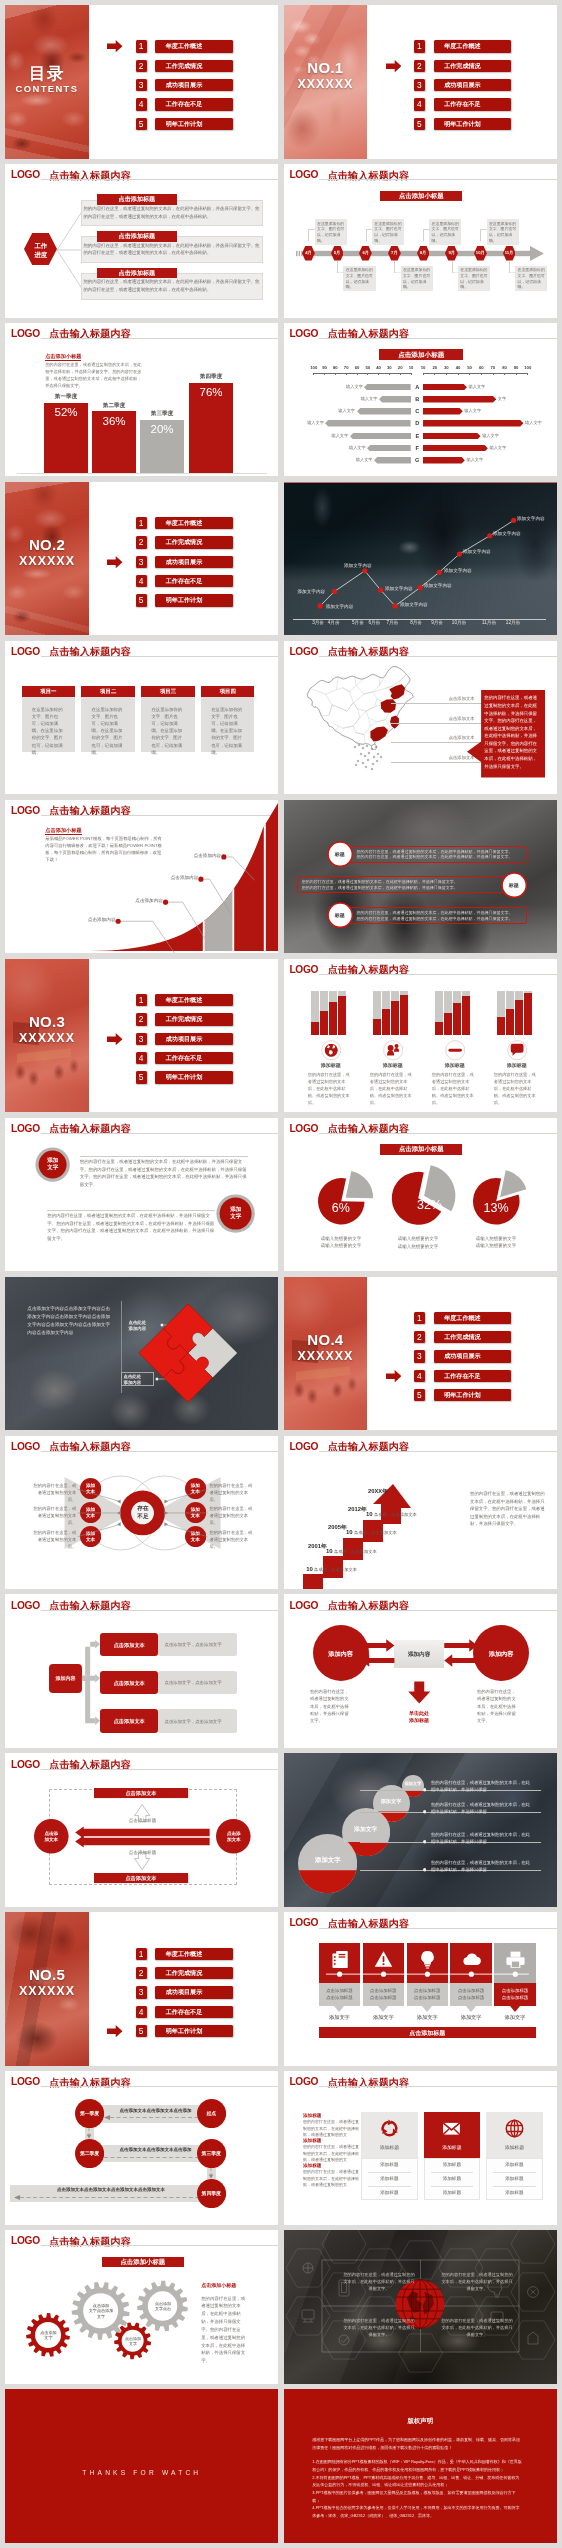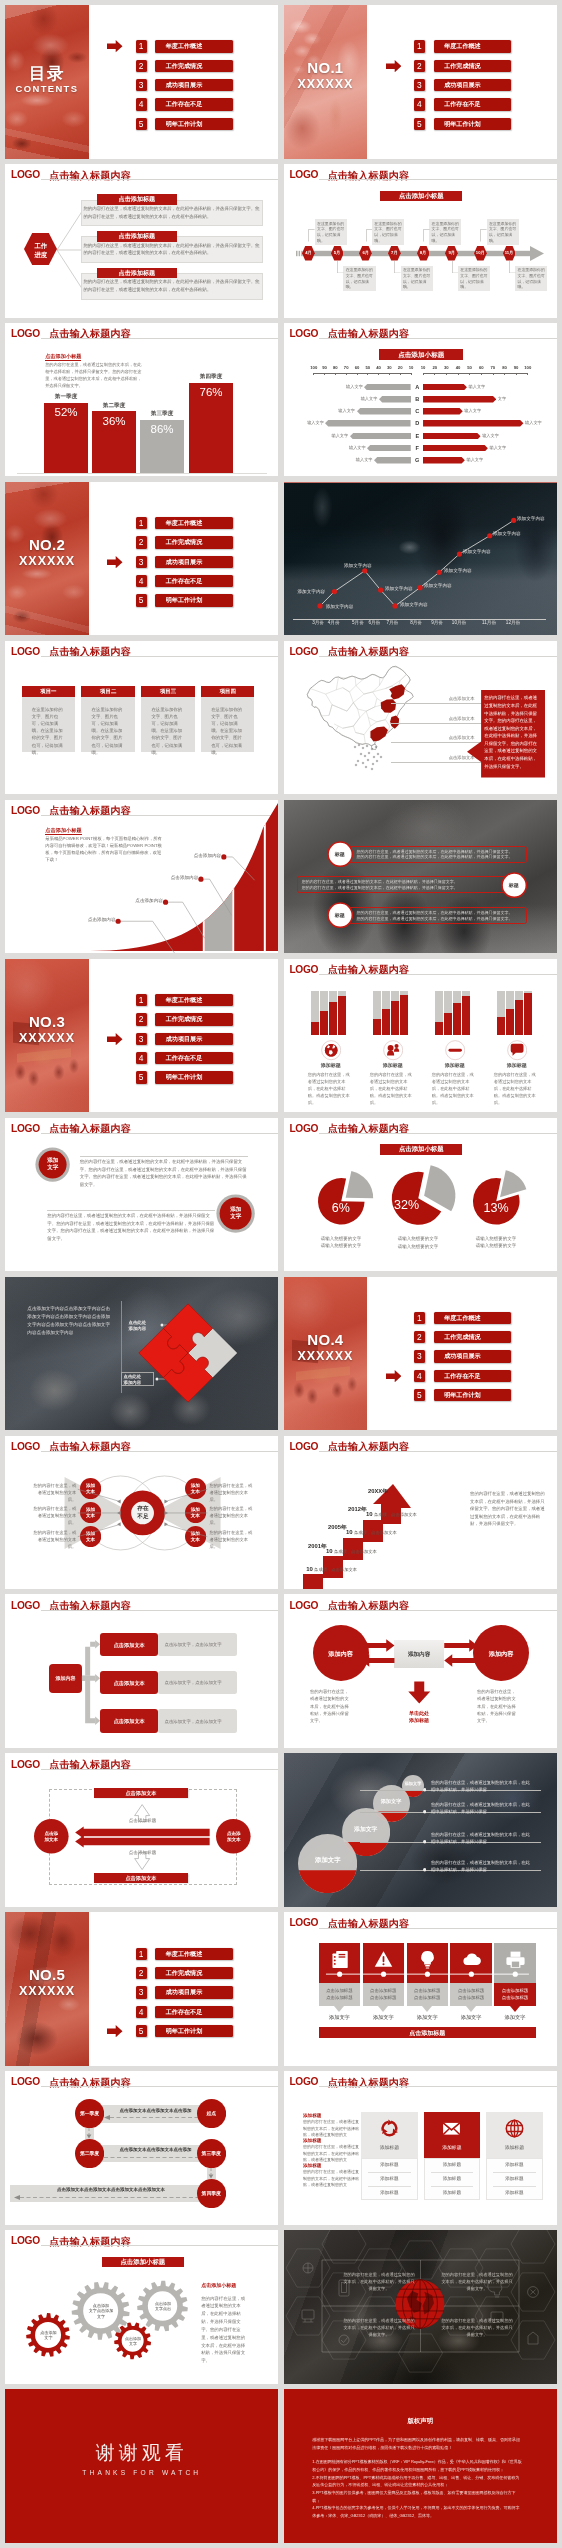--- a/index.html
+++ b/index.html
@@ -197,21 +197,21 @@
       <div class="txt" style="left:39.8px;top:31px;width:70px;font-size:5.2px;color:#b2150f;line-height:1;text-align:left;font-weight:bold;border-bottom:0.8px solid #b2150f;padding-bottom:1.2px;width:auto;white-space:nowrap;"><span>点击添加小标题</span></div>
       <div class="txt" style="left:39.8px;top:39.4px;width:100px;font-size:4.2px;color:#6d6a67;line-height:1.62;text-align:left;">您的内容打在这里，或者通过复制您的文本后，在此框中选择粘贴，并选择只保留文字。您的内容打在这里，或者通过复制您的文本后，在此框中选择粘贴，并选择只保留文字。</div>
       <div class="abs" style="left:38.5px;top:79.72px;width:44.4px;height:70.6px;background:#b2150f;"></div>
       <div class="txt" style="left:38.5px;top:71.12px;width:44.4px;font-size:5.6px;color:#555250;line-height:1;text-align:center;font-weight:bold;"><span>第一季度</span></div>
       <div class="txt" style="left:38.5px;top:83.22px;width:44.4px;font-size:11.5px;color:#fff;line-height:1.1;text-align:center;"><span>52%</span></div>
       <div class="abs" style="left:86.5px;top:88.32px;width:44.4px;height:62px;background:#b2150f;"></div>
       <div class="txt" style="left:86.5px;top:79.72px;width:44.4px;font-size:5.6px;color:#555250;line-height:1;text-align:center;font-weight:bold;"><span>第二季度</span></div>
       <div class="txt" style="left:86.5px;top:91.82px;width:44.4px;font-size:11.5px;color:#fff;line-height:1.1;text-align:center;"><span>36%</span></div>
       <div class="abs" style="left:134.5px;top:96.82px;width:44.4px;height:53.5px;background:#b0aeab;"></div>
       <div class="txt" style="left:134.5px;top:88.22px;width:44.4px;font-size:5.6px;color:#555250;line-height:1;text-align:center;font-weight:bold;"><span>第三季度</span></div>
-      <div class="txt" style="left:134.5px;top:100.32px;width:44.4px;font-size:11.5px;color:#fff;line-height:1.1;text-align:center;"><span>86%</span></div>
+      <div class="txt" style="left:134.5px;top:100.32px;width:44.4px;font-size:11.5px;color:#fff;line-height:1.1;text-align:center;"><span>20%</span></div>
       <div class="abs" style="left:183.5px;top:59.92px;width:44.4px;height:90.4px;background:#b2150f;"></div>
       <div class="txt" style="left:183.5px;top:51.32px;width:44.4px;font-size:5.6px;color:#555250;line-height:1;text-align:center;font-weight:bold;"><span>第四季度</span></div>
       <div class="txt" style="left:183.5px;top:63.42px;width:44.4px;font-size:11.5px;color:#fff;line-height:1.1;text-align:center;"><span>76%</span></div>
       <div class="abs" style="left:12px;top:150.32px;width:250px;height:0.8px;background:#dedcd9;"></div>
     </div>
 <div class="slide" style="left:283.75px;top:322.96px;">
       <div class="hdr">
         <span class="logo">LOGO</span>
         <span class="htitle">点击输入标题内容</span>
         <span class="hline"></span>
@@ -654,21 +654,21 @@
       <svg class="abs" width="102.52" height="102.52" viewBox="-51.26 -51.26 102.52 102.52" style="left:5.89px;top:31.98px;">
         <path d="M0 0 L23.29 0.49 A23.3 23.3 0 1 1 4.84 -22.79 Z" fill="#ae1109"></path>
         <path d="M4.38 -3.47 L10.1 -30.37 A27.49 27.49 0 0 1 31.87 -2.9 Z" fill="#b0aeab"></path>
       </svg>
       <div class="txt" style="left:33.15px;top:84.74px;width:48px;font-size:12.5px;color:#fff;line-height:1.1;text-align:center;"><span>6%</span></div>
       <div class="txt" style="left:21.15px;top:117.54px;width:72px;font-size:4.5px;color:#6d6a67;line-height:1.6;text-align:center;"><span>请输入您想要的文字</span><br><span>请输入您想要的文字</span></div>
       <svg class="abs" width="116.6" height="116.6" viewBox="-58.3 -58.3 116.6 116.6" style="left:75.95px;top:22.04px;">
         <path d="M0 0 L22.95 13.25 A26.5 26.5 0 1 1 5.51 -25.92 Z" fill="#ae1109"></path>
         <path d="M5.81 -2.59 L12.31 -33.17 A31.27 31.27 0 0 1 32.89 13.05 Z" fill="#b0aeab"></path>
       </svg>
-      <div class="txt" style="left:110.25px;top:81.84px;width:48px;font-size:12.5px;color:#fff;line-height:1.1;text-align:left;"><span>32%</span></div>
+      <div class="txt" style="left:110.25px;top:81.84px;width:48px;font-size:12.5px;color:#fff;line-height:1.1;text-align:right;"><span>32%</span></div>
       <div class="txt" style="left:98.25px;top:117.84px;width:72px;font-size:4.5px;color:#6d6a67;line-height:1.6;text-align:center;"><span>请输入您想要的文字</span><br><span>请输入您想要的文字</span></div>
       <svg class="abs" width="102.52" height="102.52" viewBox="-51.26 -51.26 102.52 102.52" style="left:160.99px;top:31.98px;">
         <path d="M0 0 L22.31 -6.73 A23.3 23.3 0 1 1 4.84 -22.79 Z" fill="#ae1109"></path>
         <path d="M3.79 -4.12 L9.5 -31.01 A27.49 27.49 0 0 1 30.11 -12.06 Z" fill="#b0aeab"></path>
       </svg>
       <div class="txt" style="left:188.25px;top:84.74px;width:48px;font-size:12.5px;color:#fff;line-height:1.1;text-align:center;"><span>13%</span></div>
       <div class="txt" style="left:176.25px;top:117.54px;width:72px;font-size:4.5px;color:#6d6a67;line-height:1.6;text-align:center;"><span>请输入您想要的文字</span><br><span>请输入您想要的文字</span></div>
     </div>
 <div class="slide" style="left:5.35px;top:1276.6px;background:linear-gradient(145deg,#5a6066 0%,#464c52 25%,#595f66 45%,#3b4046 68%,#4e545a 100%);">
       <div class="abs" style="left:0;top:0;width:273px;height:153.5px;background:radial-gradient(ellipse 44px 62px at 52% 34%,rgba(118,124,132,.45),transparent 70%),radial-gradient(ellipse 36px 30px at 18% 74%,rgba(196,186,170,.30),transparent 70%),radial-gradient(ellipse 30px 26px at 46% 88%,rgba(220,216,210,.28),transparent 70%),radial-gradient(ellipse 28px 24px at 68% 86%,rgba(220,216,210,.26),transparent 70%),radial-gradient(ellipse 52px 40px at 86% 26%,rgba(210,208,204,.22),transparent 72%),linear-gradient(170deg,rgba(20,22,26,.24) 0 20%,transparent 44%,rgba(12,14,18,.26) 100%);"></div>
@@ -1228,21 +1228,20 @@
         <path d="M22 16 L29 19 L27 26 L33 30 L31 39 L24 41 L19 34 L16 24 Z" fill="#3e0502" opacity=".6"></path>
         <path d="M36 17 L45 21 L47 30 L42 39 L36 43 L34 33 L38 24 Z" fill="#3e0502" opacity=".55"></path>
         <path d="M20 45 L26 47 L25 52 L19 50 Z" fill="#3e0502" opacity=".5"></path>
       </svg>
       <div class="txt" style="left:58.25px;top:40.76px;width:74px;font-size:4.2px;color:#cfcac4;line-height:1.72;text-align:center;">您的内容打在这里，或者通过复制您的文本后，在此框中选择粘贴，并选择只保留文字。</div>
       <div class="txt" style="left:58.25px;top:86.76px;width:74px;font-size:4.2px;color:#cfcac4;line-height:1.72;text-align:center;">您的内容打在这里，或者通过复制您的文本后，在此框中选择粘贴，并选择只保留文字。</div>
       <div class="txt" style="left:156.25px;top:40.76px;width:74px;font-size:4.2px;color:#cfcac4;line-height:1.72;text-align:center;">您的内容打在这里，或者通过复制您的文本后，在此框中选择粘贴，并选择只保留文字。</div>
       <div class="txt" style="left:156.25px;top:86.76px;width:74px;font-size:4.2px;color:#cfcac4;line-height:1.72;text-align:center;">您的内容打在这里，或者通过复制您的文本后，在此框中选择粘贴，并选择只保留文字。</div>
     </div>
 <div class="slide" style="left:5.35px;top:2389.18px;background:#ae0f06;">
-      <div class="txt" style="left:0px;top:53px;width:273px;font-size:19px;color:#f4f2f0;line-height:1.2;text-align:center;letter-spacing:4px;"><span>谢谢观看</span></div>
       <div class="txt" style="left:0px;top:80px;width:273px;font-size:6.6px;color:#ece9e6;line-height:1.2;text-align:center;letter-spacing:3.2px;"><span>THANKS FOR WATCH</span></div>
     </div>
 <div class="slide" style="left:283.75px;top:2389.18px;background:#ae0f06;">
       <div class="txt" style="left:0px;top:27.62px;width:273px;font-size:6.4px;color:#fff;line-height:1.2;text-align:center;font-weight:bold;"><span>版权声明</span></div>
       <div class="txt" style="left:28.55px;top:47.12px;width:209.7px;font-size:4px;color:#f5e2e0;line-height:1.95;text-align:left;">感谢您下载图图网平台上提供的PPT作品，为了您和图图网以及原创作者的利益，请勿复制、转载、贩卖、否则将承担法律责任！图图网将对作品进行维权，按照传播下载次数进行十倍的索取赔偿！</div>
       <div class="abs" style="left:28.55px;top:69.12px;width:209.7px;font-size:4.0px;color:#f5e2e0;line-height:1.92;">
         <div>1.在图图网能拥有部分PPT模板素材的版权（VRF：VIP Royalty-Free）作品，受《中华人民共和国著作权》和《世界版权公约》的保护，作品的所有权、作品的著作权及使用权归图图网所有，您下载的是PPT模板素材的使用权；</div>
         <div>2.不得将图图网的PPT模板、PPT素材或其组成部分用于再分售、赠与、出租、出售、转让、分销、发布或任何被称为反匪传公益的行为，不得转授权、出租、转让或出让这些素材的公共使用权；</div>
         <div>3.PPT模板中的图片仅供参考，图图网仅大量商品及正版模板，模板等版面、如有需要请至图图网授权及综合行方下载；</div>
         <div>4.PPT模板中包含的创意字体为参考使用，仅供个人学习使用，不得商用，如出不文的的字体使用行为负责。可购得字体参考：宋体、仿宋_GB2312（或防宋）、楷体_GB2312、黑体等。</div>

